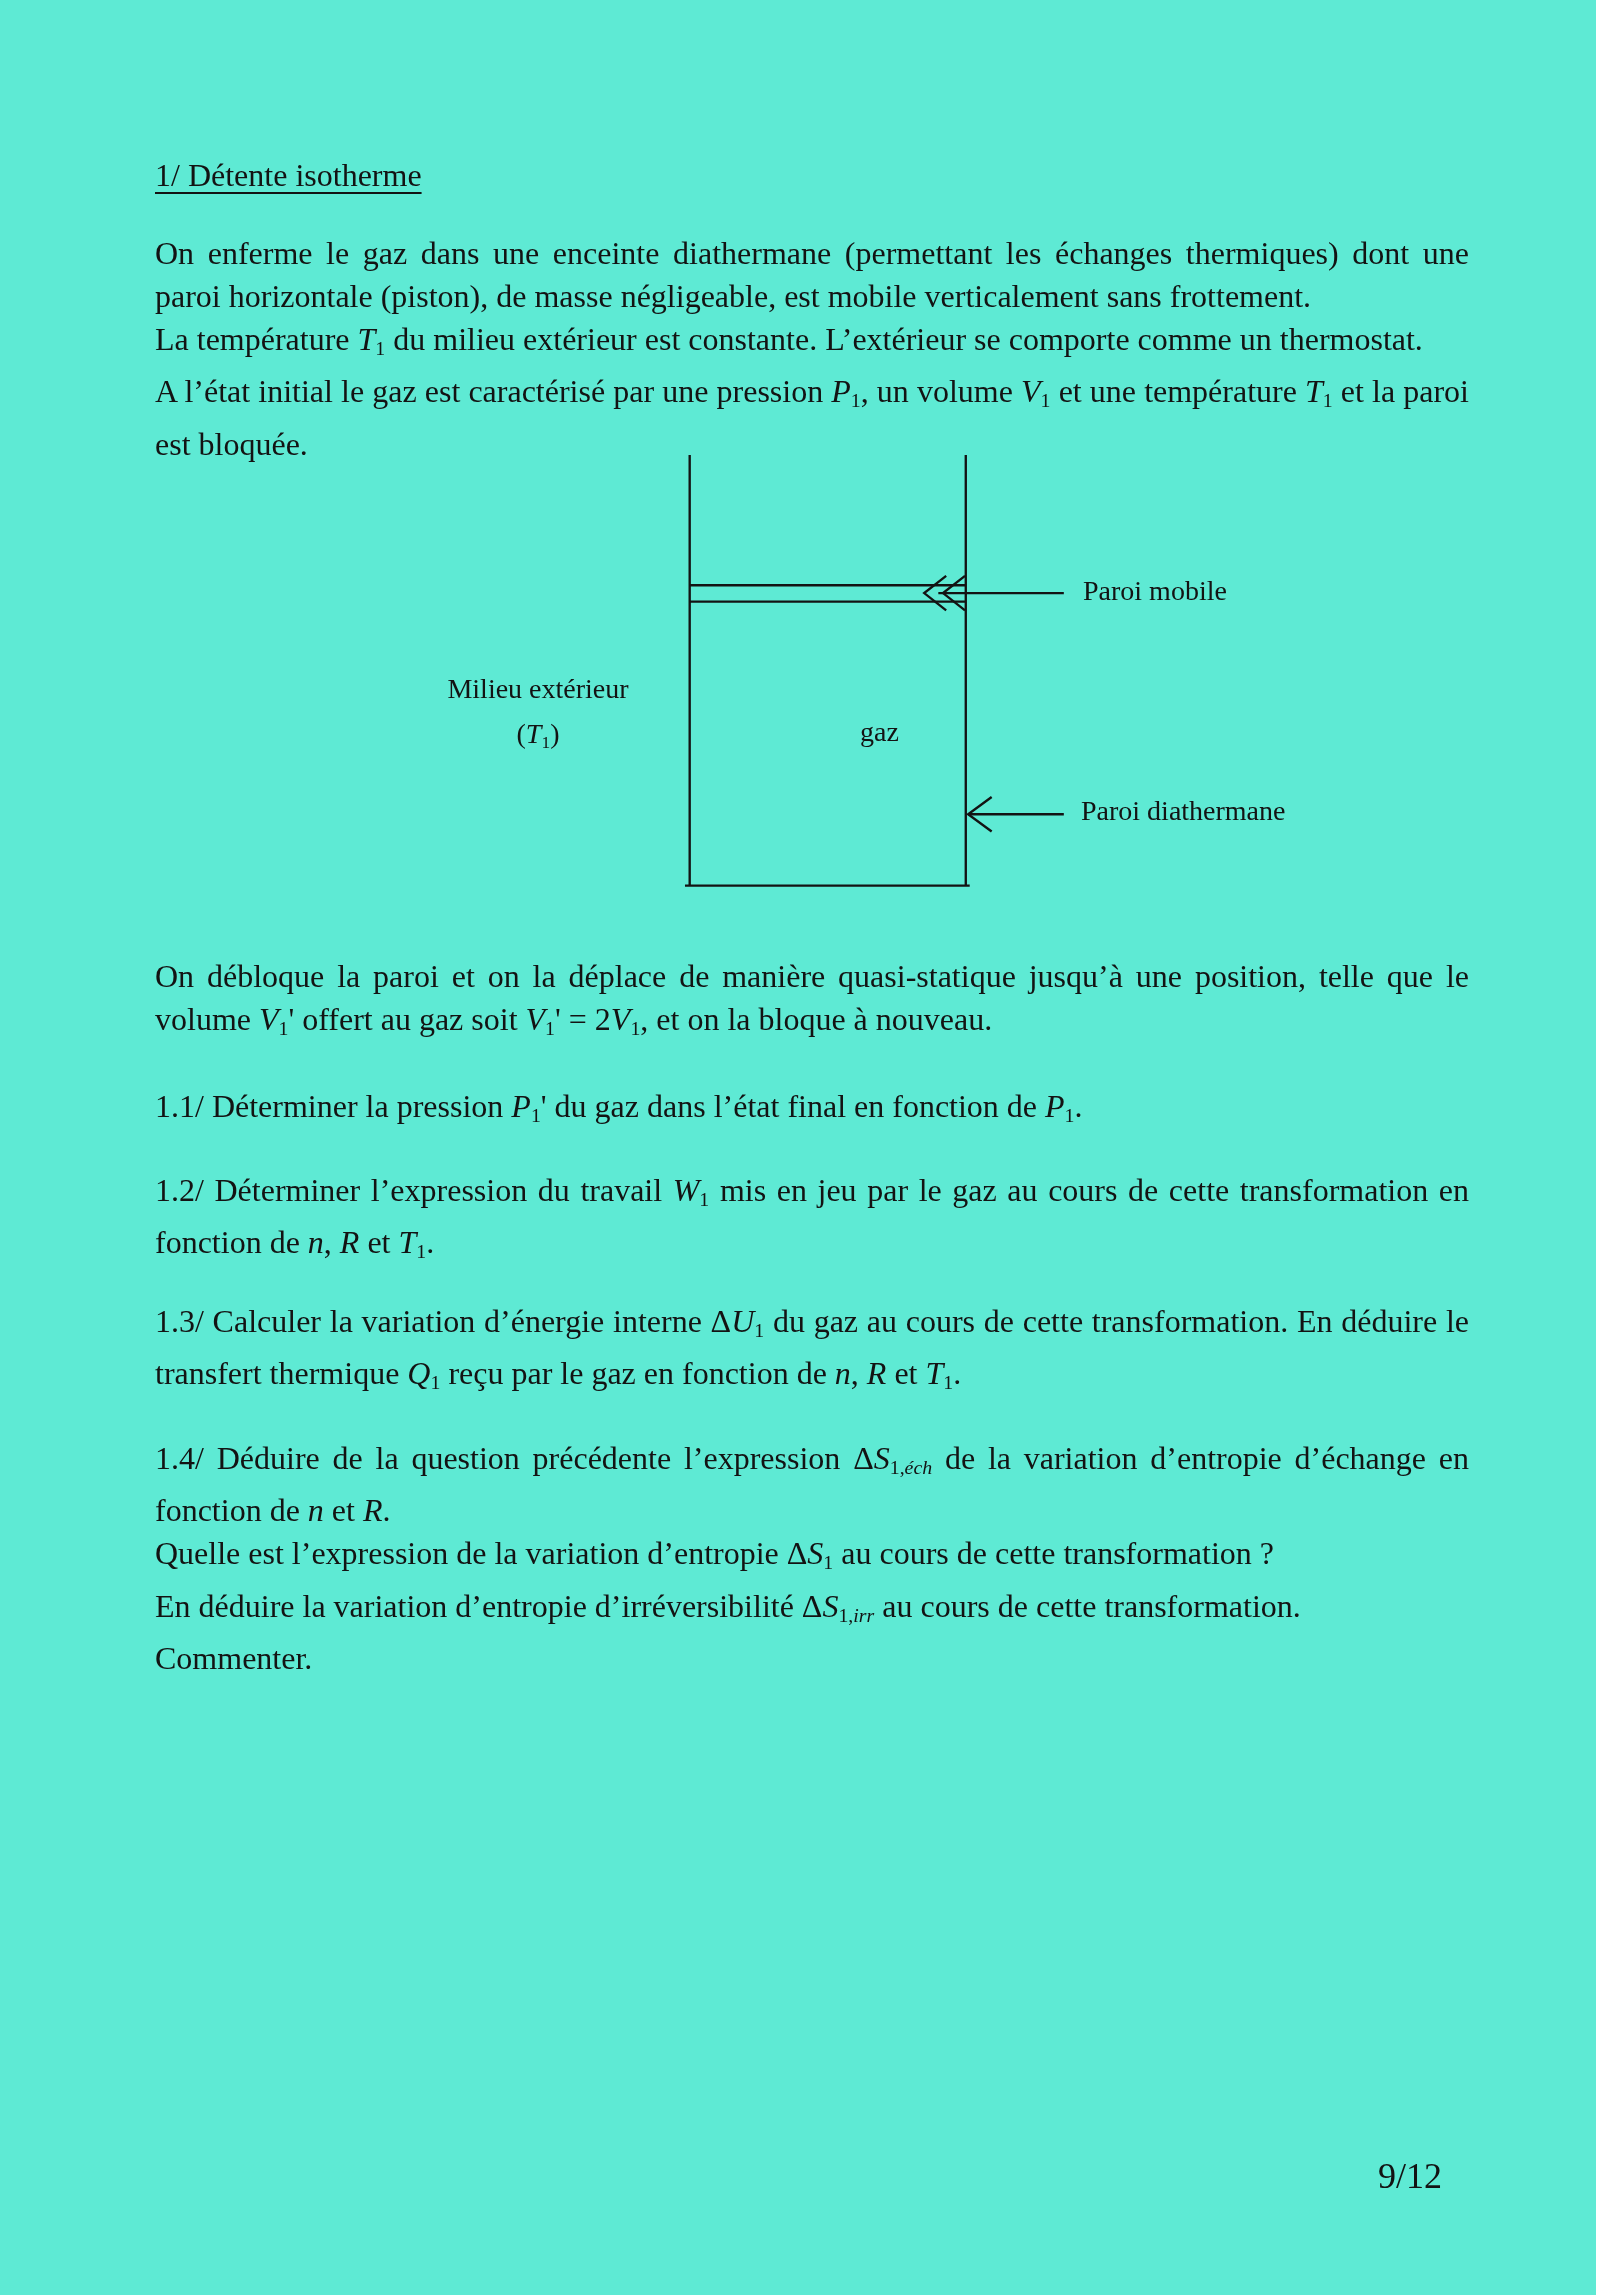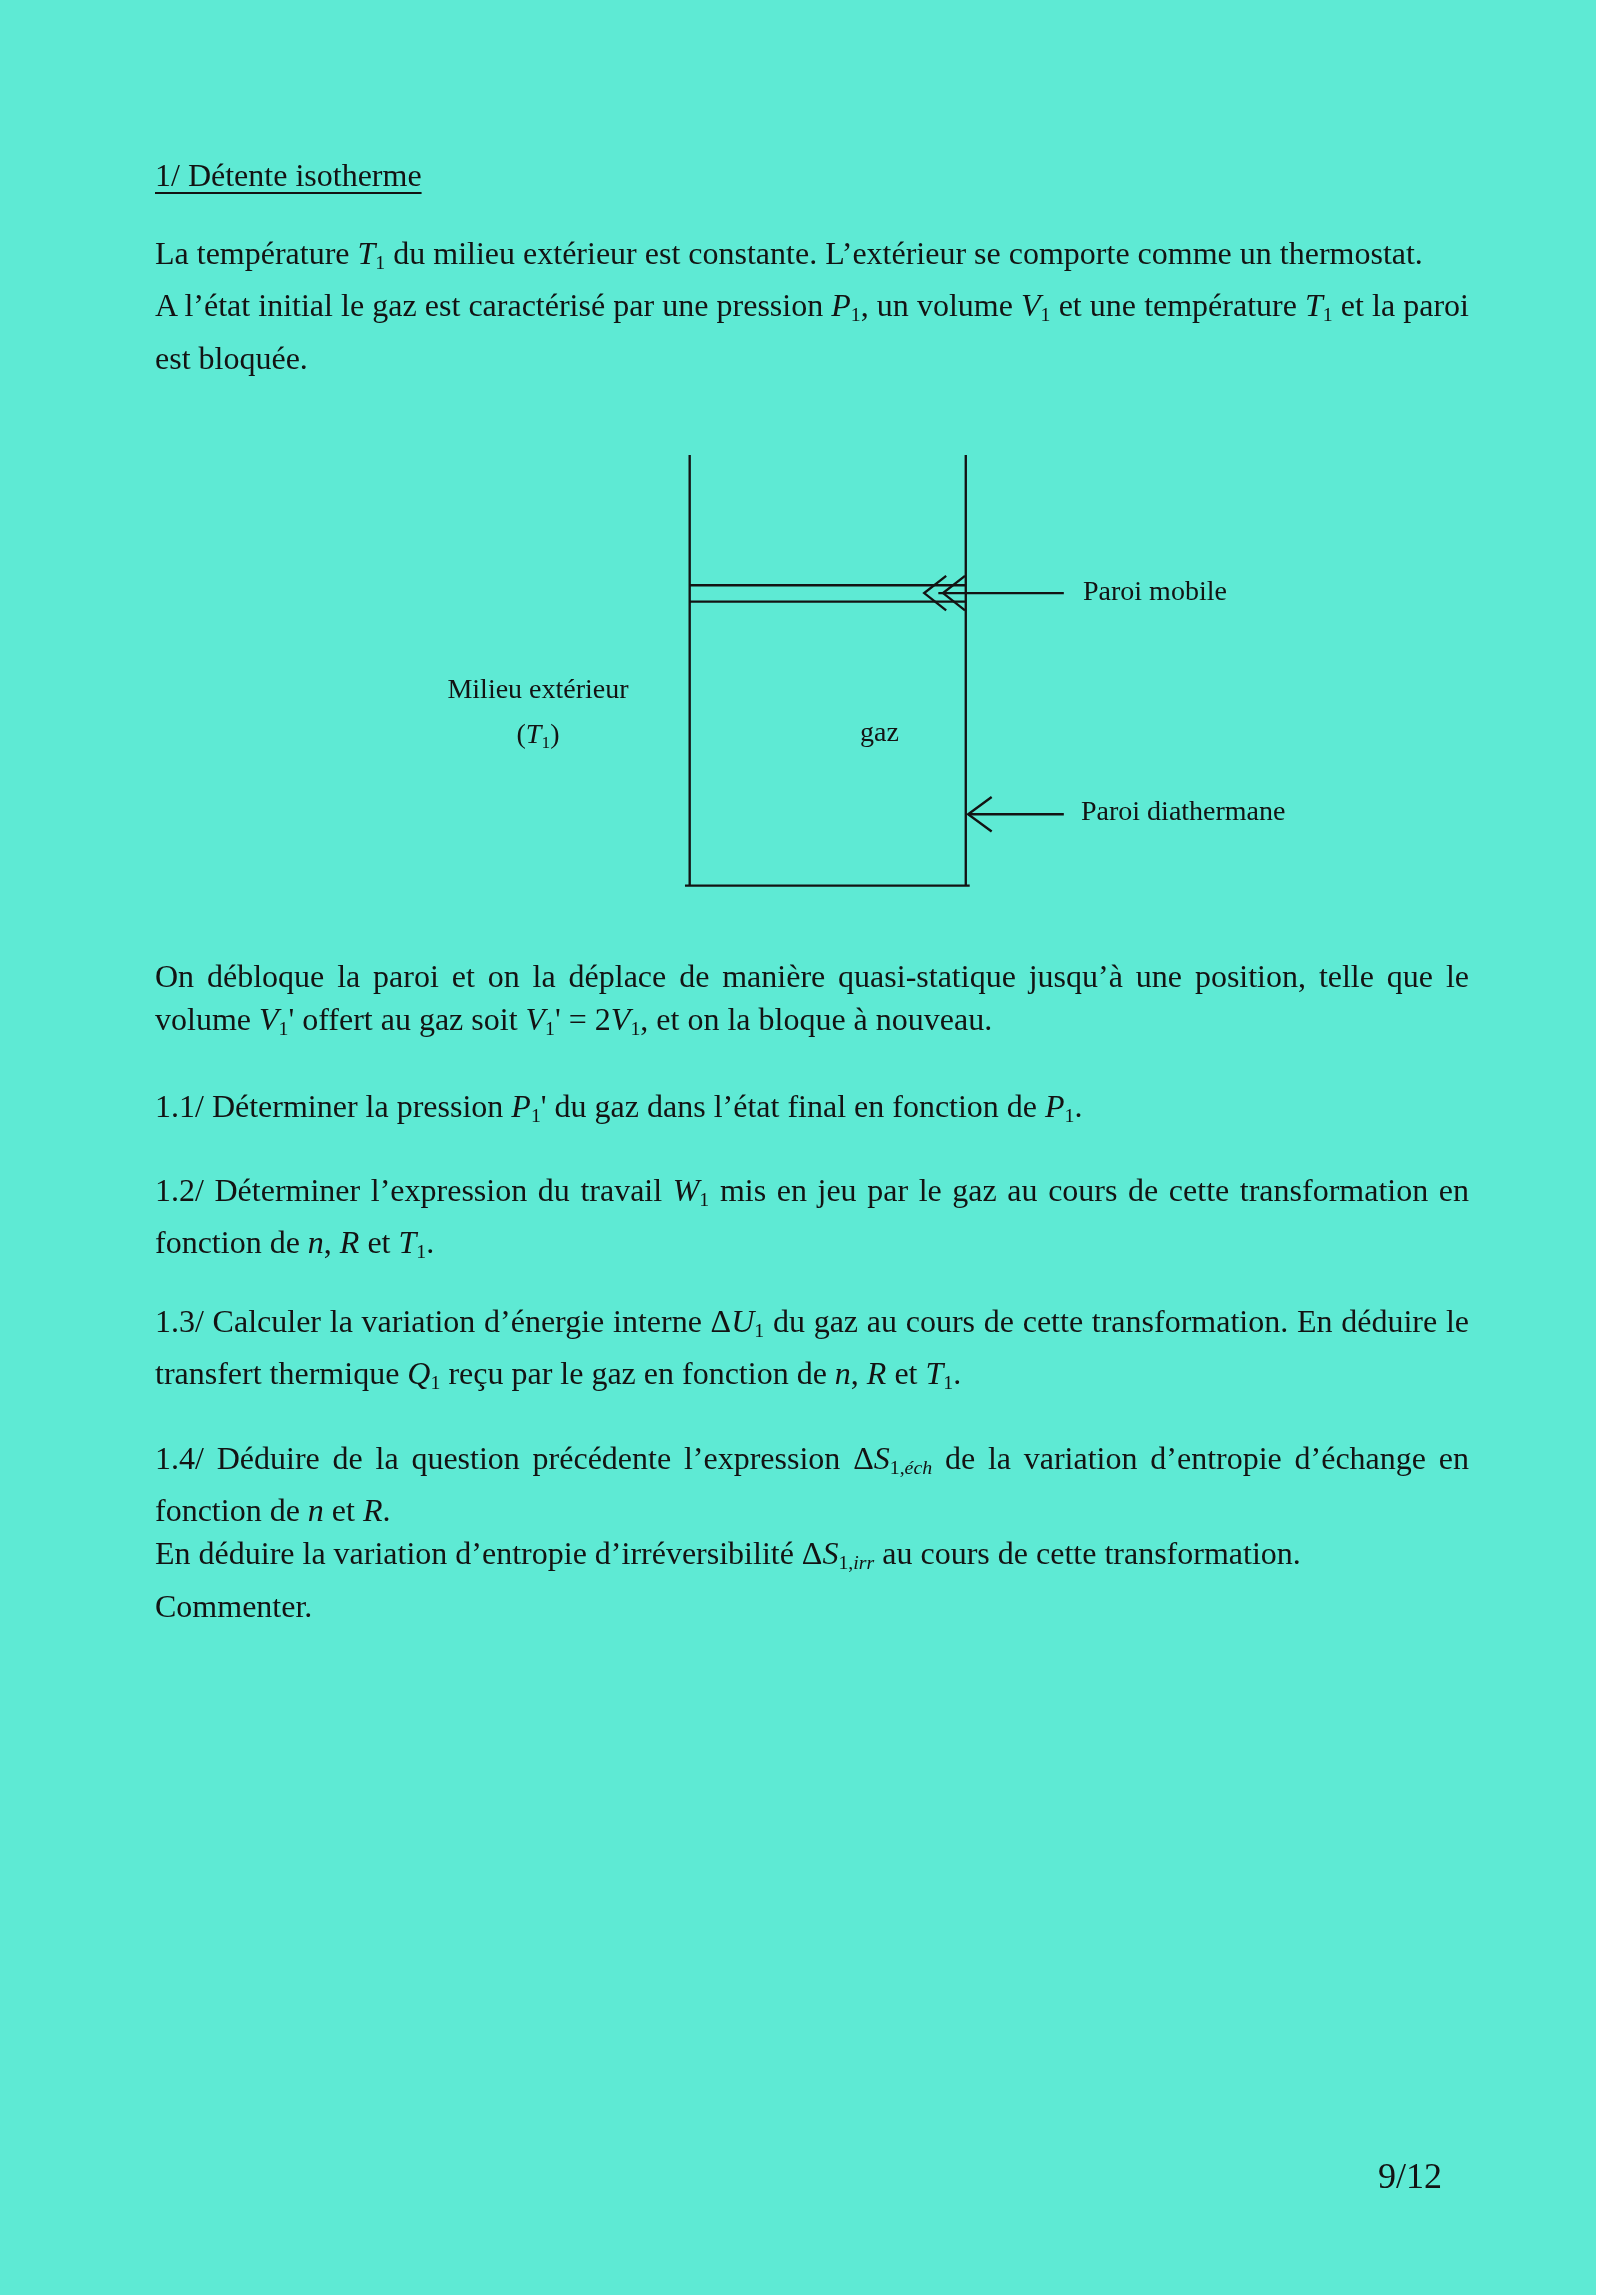--- a/index.html
+++ b/index.html
@@ -49,20 +49,21 @@
   }
 </style>
 </head>
 <body>
 
 <div class="page">
 
   <div class="abs title" style="left:155px; top:154px;">1/ Détente isotherme</div>
 
   <div class="abs body-text tight" style="left:155px; top:232px; width:1314px;">
+    <p><span>On enferme le gaz dans une enceinte diathermane (permettant les échanges thermiques) dont une paroi horizontale (piston), de masse négligeable, est mobile verticalement sans frottement.</span></p>
     <p><span>La température </span><span class="s-i">T</span><span class="s-sub">1</span><span> du milieu extérieur est constante. L’extérieur se comporte comme un thermostat.</span></p>
     <p><span>A l’état initial le gaz est caractérisé par une pression </span><span class="s-i">P</span><span class="s-sub">1</span><span>, un volume </span><span class="s-i">V</span><span class="s-sub">1</span><span> et une température </span><span class="s-i">T</span><span class="s-sub">1</span><span> et la paroi est bloquée.</span></p>
   </div>
 
   <svg class="abs diagram-svg" style="left:674px; top:446px;" width="411" height="451" viewBox="0 0 524 574">
 
     <line x1="20" y1="11" x2="20" y2="560"></line>
 
     <line x1="372" y1="11" x2="372" y2="560"></line>
 
@@ -93,20 +94,21 @@
   <div class="abs body-text" style="left:155px; top:955px; width:1314px;"><span>On débloque la paroi et on la déplace de manière quasi-statique jusqu’à une position, telle que le volume </span><span class="s-i">V</span><span class="s-sub">1</span><span>' offert au gaz soit </span><span class="s-i">V</span><span class="s-sub">1</span><span>' = 2</span><span class="s-i">V</span><span class="s-sub">1</span><span>, et on la bloque à nouveau.</span></div>
 
   <div class="abs body-text" style="left:155px; top:1085px; width:1314px;"><span>1.1/ Déterminer la pression </span><span class="s-i">P</span><span class="s-sub">1</span><span>' du gaz dans l’état final en fonction de </span><span class="s-i">P</span><span class="s-sub">1</span><span>.</span></div>
 
   <div class="abs body-text" style="left:155px; top:1169px; width:1314px;"><span>1.2/ Déterminer l’expression du travail </span><span class="s-i">W</span><span class="s-sub">1</span><span> mis en jeu par le gaz au cours de cette transformation en fonction de </span><span class="s-i">n</span><span>, </span><span class="s-i">R</span><span> et </span><span class="s-i">T</span><span class="s-sub">1</span><span>.</span></div>
 
   <div class="abs body-text" style="left:155px; top:1300px; width:1314px;"><span>1.3/ Calculer la variation d’énergie interne </span><span>Δ</span><span class="s-i">U</span><span class="s-sub">1</span><span> du gaz au cours de cette transformation. En déduire le transfert thermique </span><span class="s-i">Q</span><span class="s-sub">1</span><span> reçu par le gaz en fonction de </span><span class="s-i">n</span><span>, </span><span class="s-i">R</span><span> et </span><span class="s-i">T</span><span class="s-sub">1</span><span>.</span></div>
 
   <div class="abs body-text tight" style="left:155px; top:1437px; width:1314px;">
     <p><span>1.4/ Déduire de la question précédente l’expression </span><span>Δ</span><span class="s-i">S</span><span class="s-sub">1,</span><span class="s-isub">éch</span><span> de la variation d’entropie d’échange en fonction de </span><span class="s-i">n</span><span> et </span><span class="s-i">R</span><span>.</span></p>
+    <p><span>Quelle est l’expression de la variation d’entropie </span><span>Δ</span><span class="s-i">S</span><span class="s-sub">1</span><span> au cours de cette transformation ?</span></p>
     <p><span>En déduire la variation d’entropie d’irréversibilité </span><span>Δ</span><span class="s-i">S</span><span class="s-sub">1,</span><span class="s-isub">irr</span><span> au cours de cette transformation.</span></p>
     <p><span>Commenter.</span></p>
   </div>
 
   <div class="abs page-number" style="right:154px; top:2155px; width:236px;">9/12</div>
 
 </div>
 
 
 </body></html>

